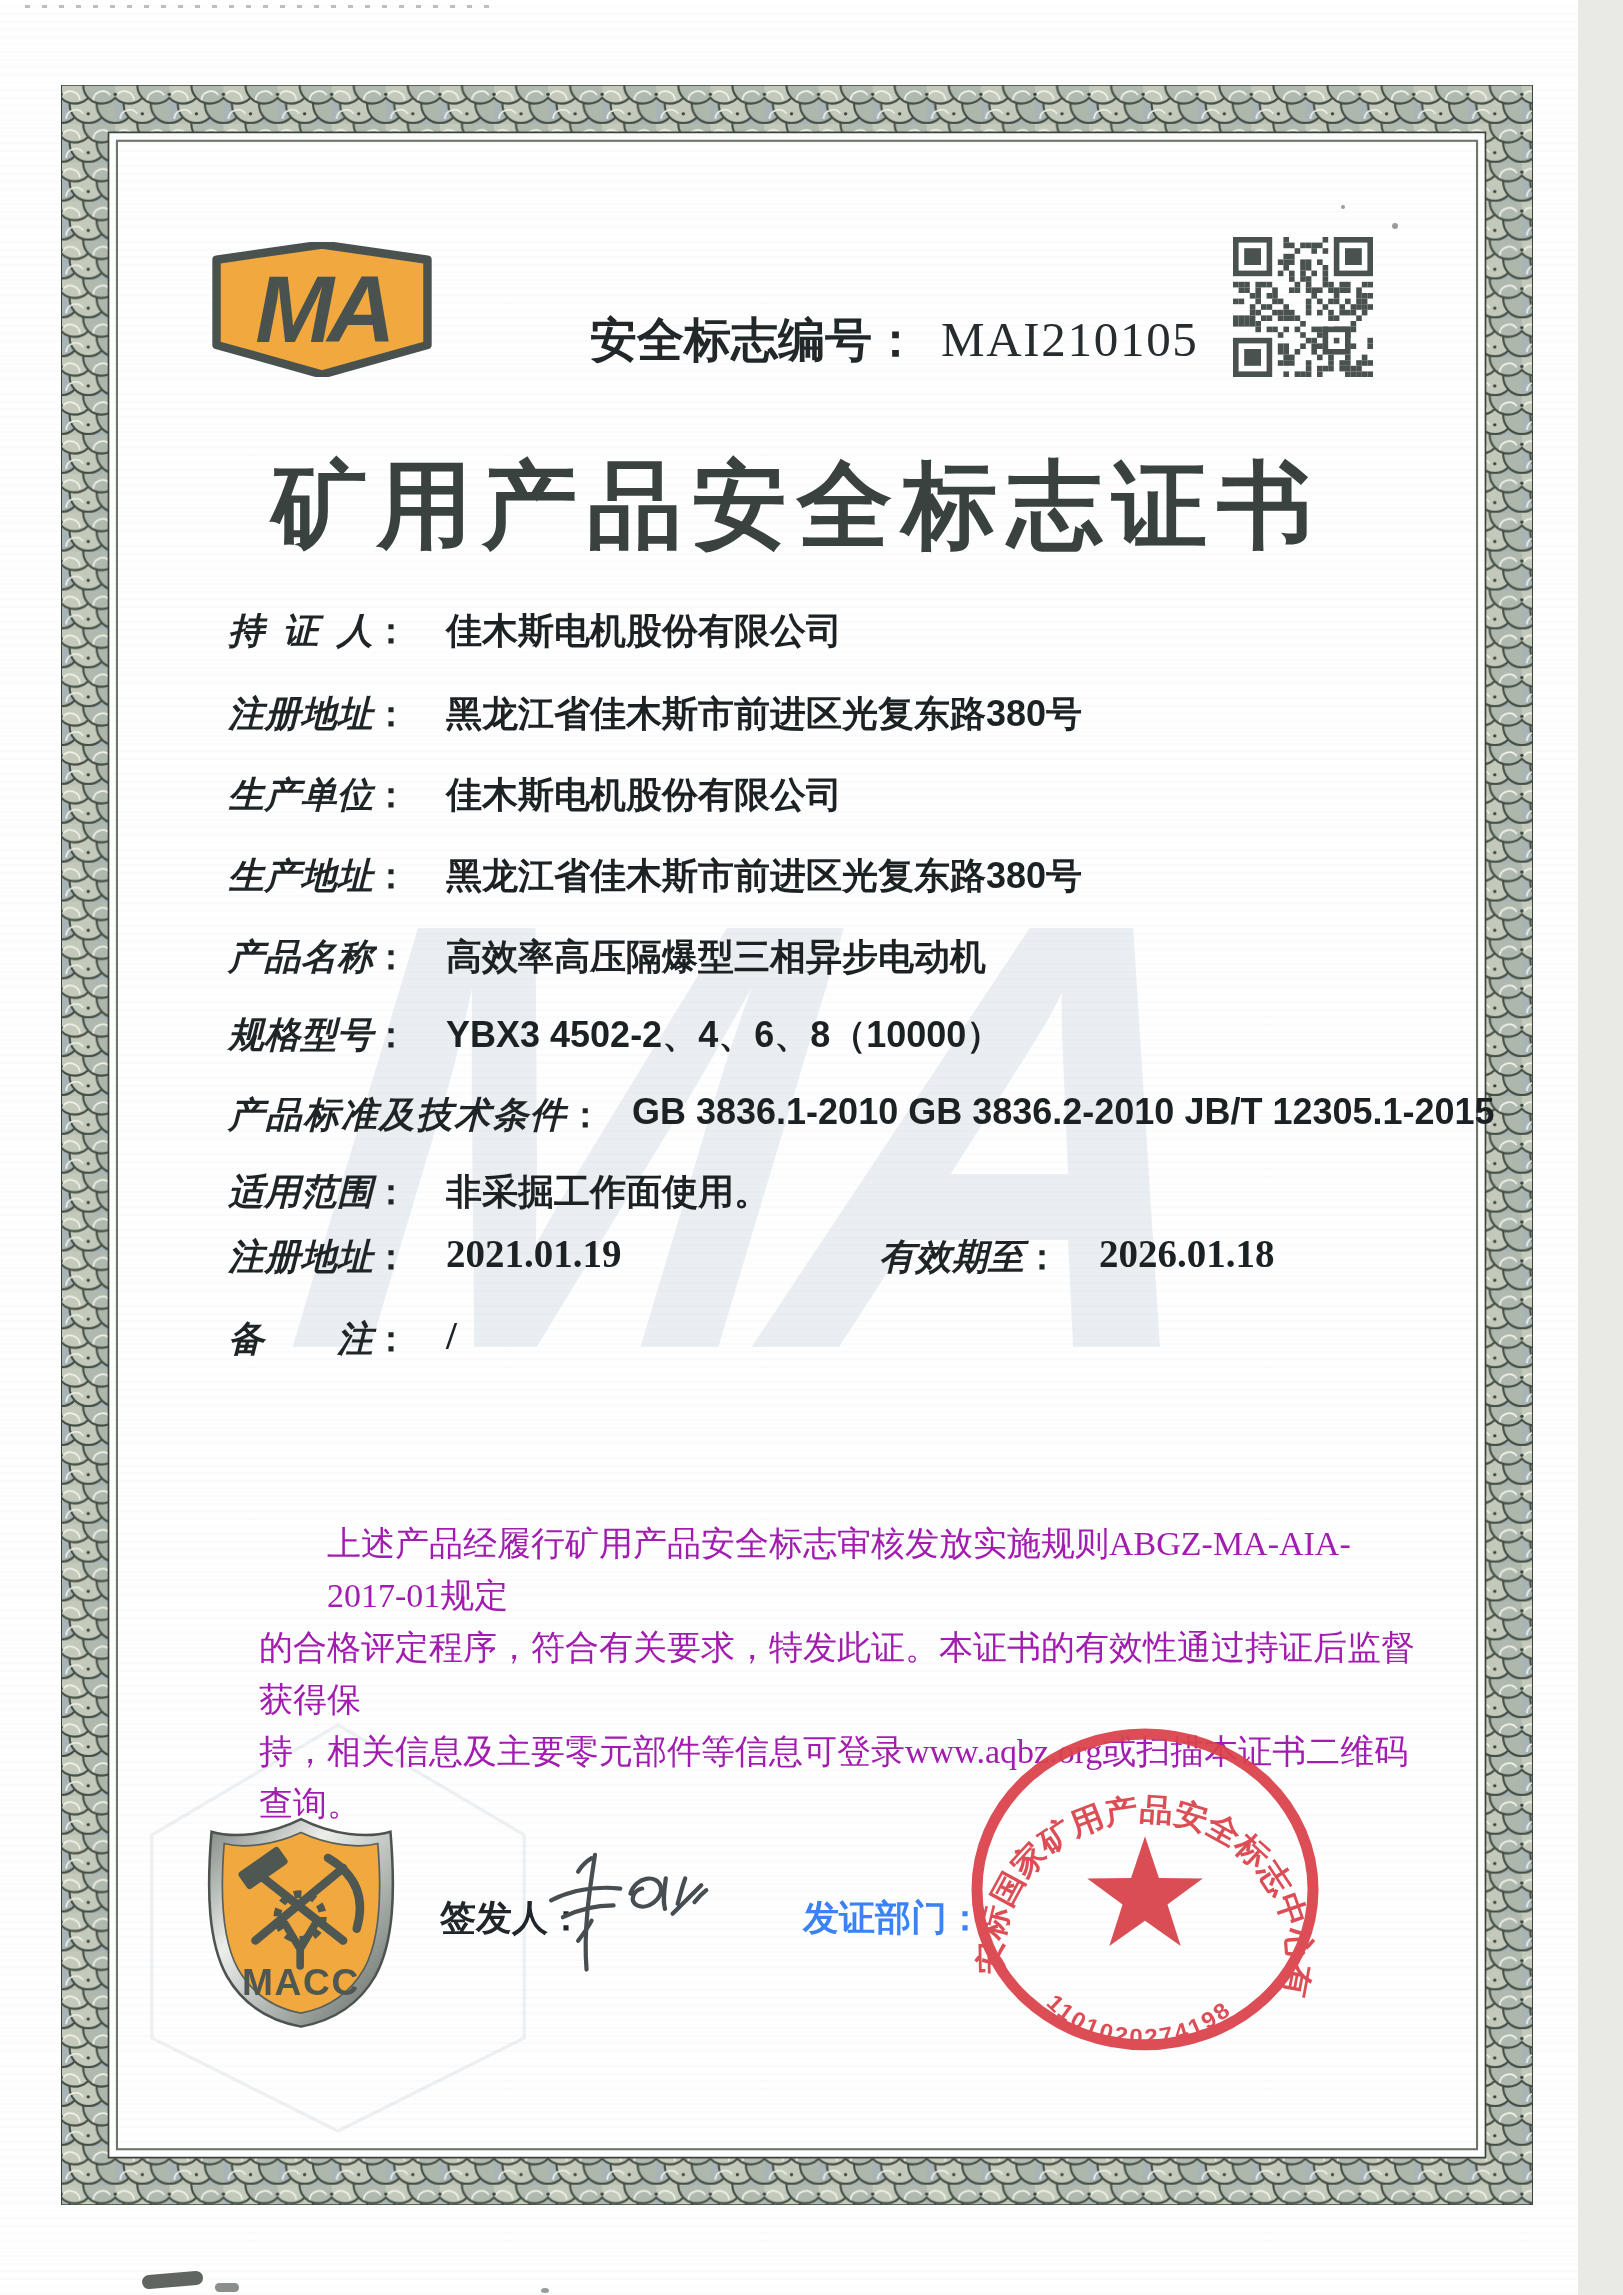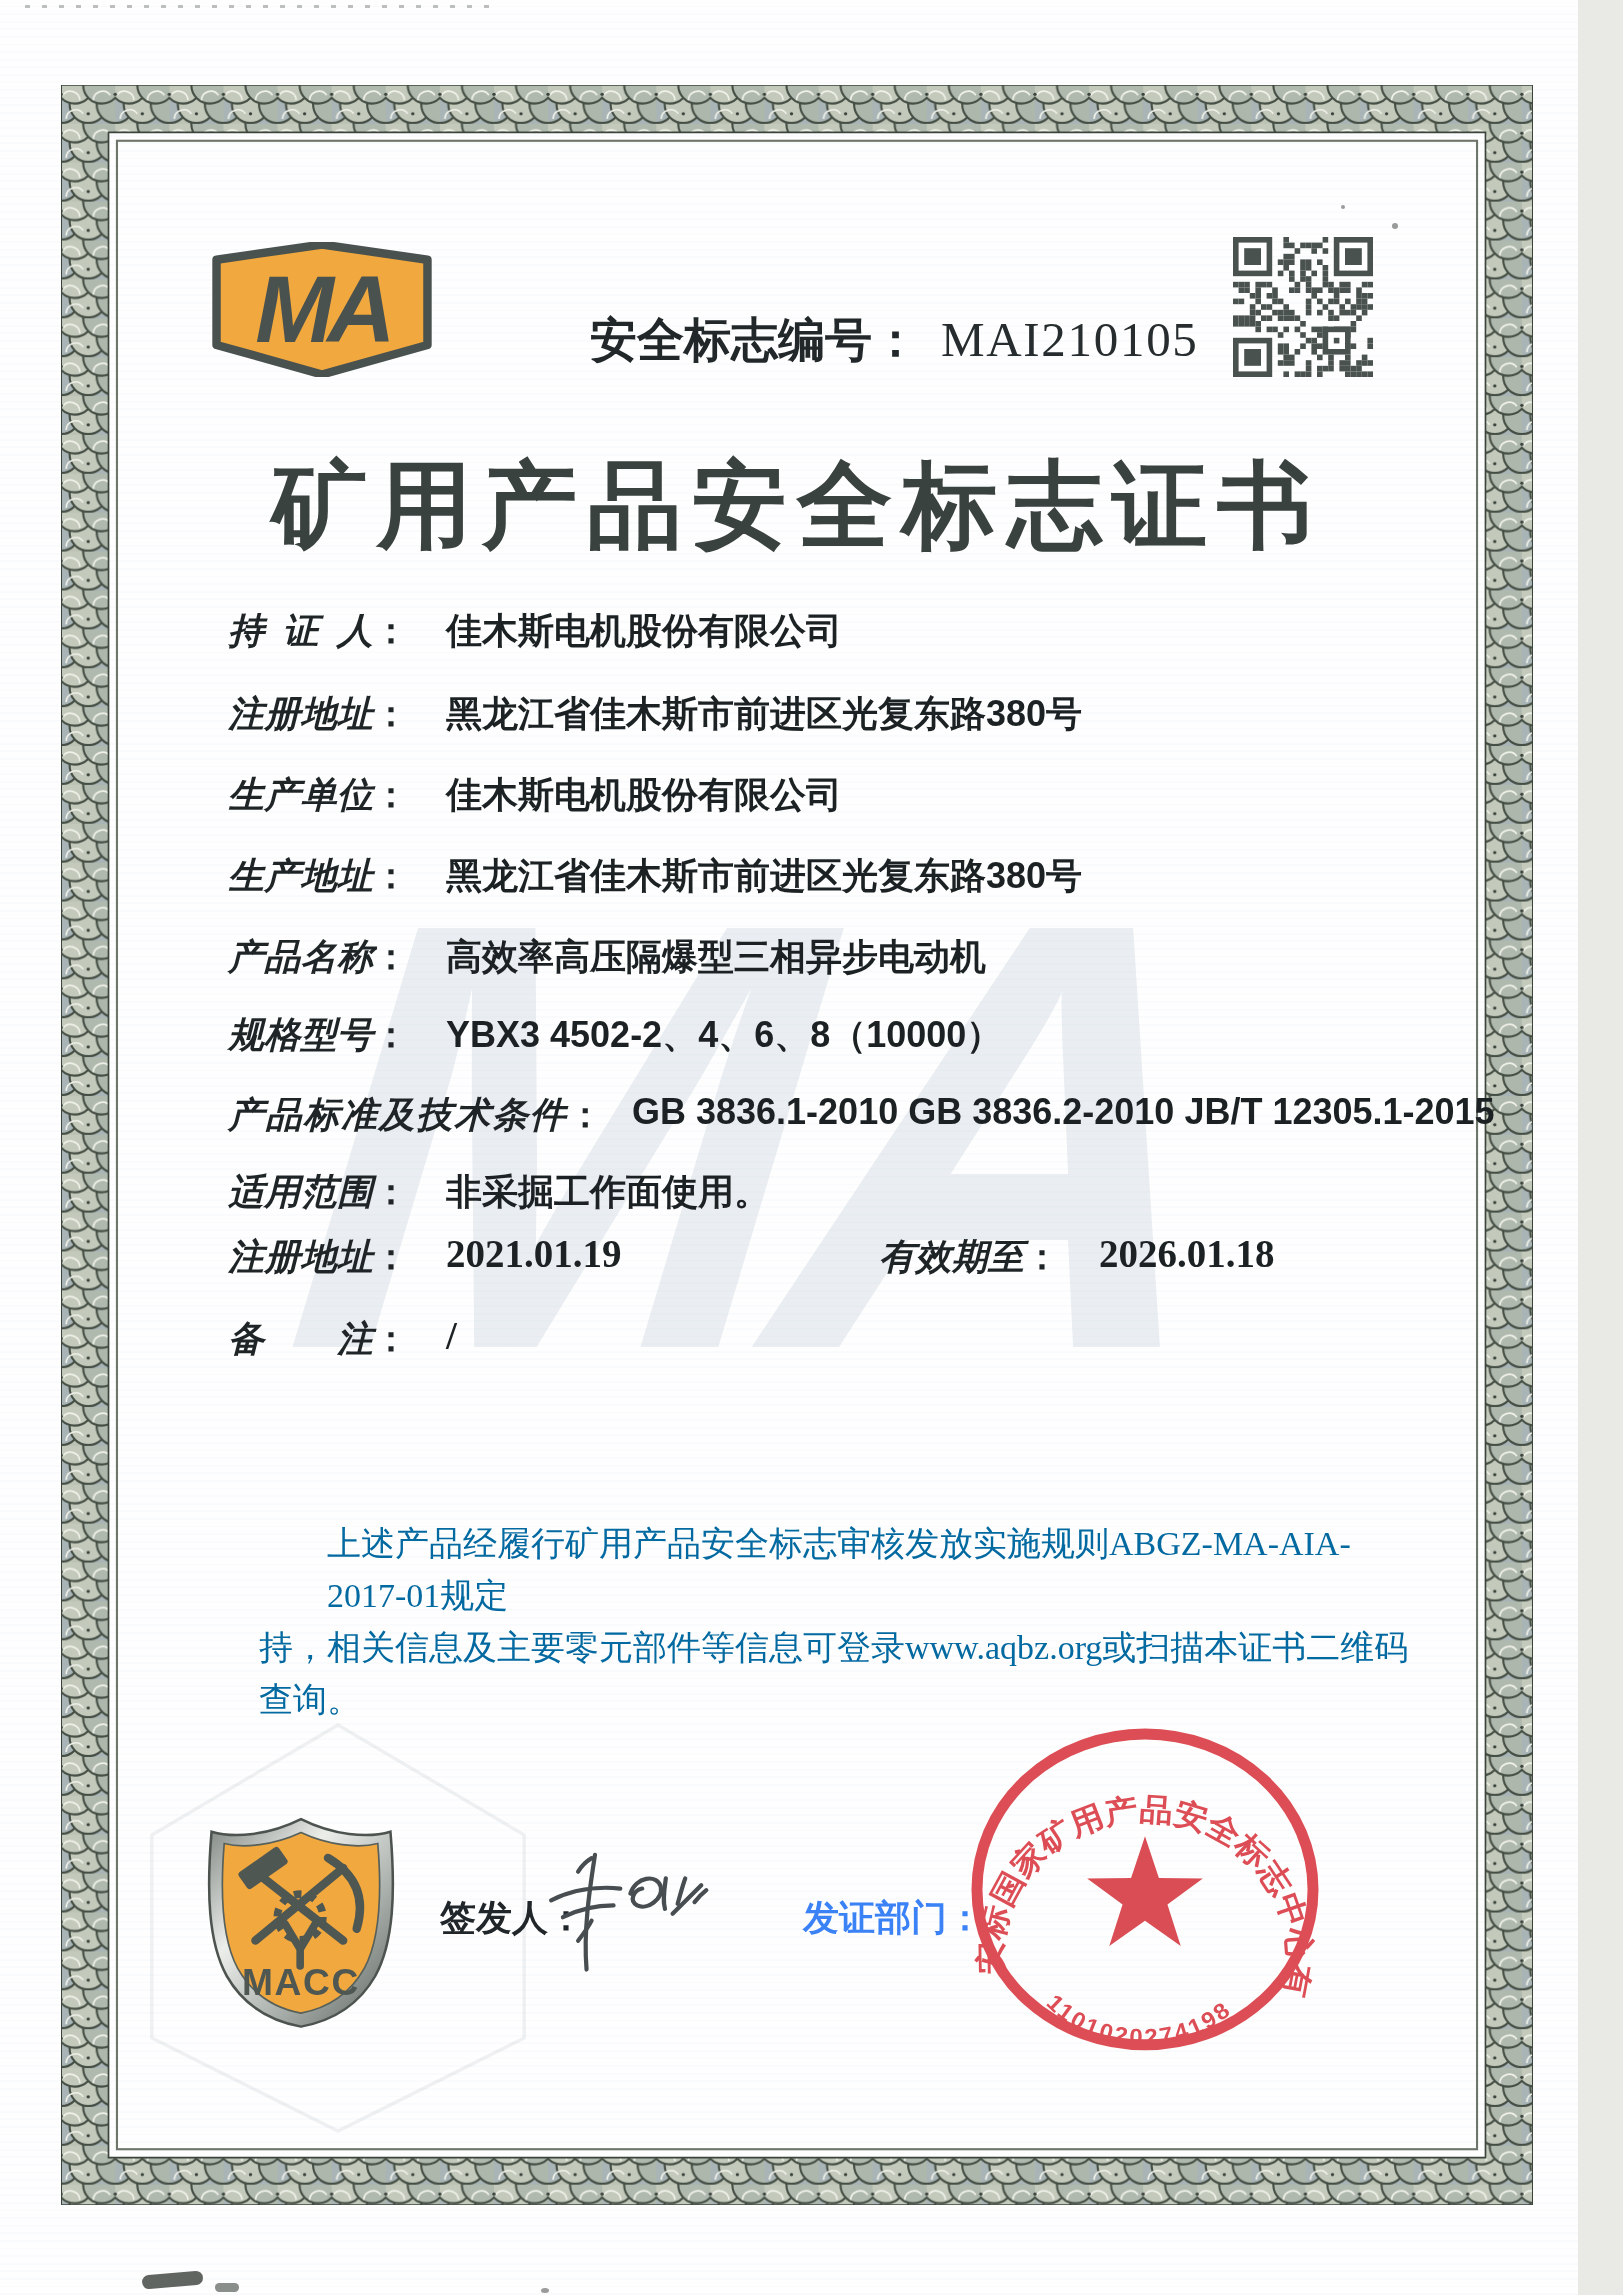--- a/index.html
+++ b/index.html
@@ -27,21 +27,21 @@
   .row .lab{display:inline-block;width:145px;text-align:justify;text-align-last:justify;font-style:italic;}
   .row .lab.wide{width:auto;letter-spacing:1.7px;}
   .row .col{display:inline-block;}
   .row .val{position:absolute;left:218px;top:0;color:#1c2224;}
   .row .val.std{left:404px;font-size:36px;}
   .row .val.serif{font:600 39px "Liberation Serif",serif;top:-1.7px;}
   .grp2{position:absolute;left:651px;top:0;}
   .grp2 .val2{position:absolute;left:220px;top:-1.7px;font:600 39px "Liberation Serif",serif;color:#1c2224;}
   
   .para{position:absolute;left:259px;top:1518px;width:1160px;z-index:4;
-        font:400 34px "Liberation Serif",serif;color:#0369a1;line-height:52px;}
+        font:400 34px "Liberation Serif",serif;color:#a21caf;line-height:52px;}
   .para .l1{padding-left:68px;}
   
   .shield{position:absolute;left:201px;top:1814px;z-index:4;}
   .signer{position:absolute;left:440px;top:1894px;z-index:4;font:700 36px "Liberation Sans",sans-serif;color:#20262a;}
   .issuer{position:absolute;left:803px;top:1894px;z-index:4;font:700 36px "Liberation Sans",sans-serif;color:#3b82f6;}
   .sig{position:absolute;left:541px;top:1841px;z-index:5;}
   .stamp{position:absolute;left:966px;top:1723px;z-index:6;opacity:0.94;}
   
   .dustline{position:absolute;left:25px;top:5px;width:473px;height:2.5px;opacity:.45;z-index:7;
         background:repeating-linear-gradient(90deg,#6e736f 0 5px,transparent 5px 17px);}
@@ -355,20 +355,21 @@
     </span>
   </div>
 
   <div class="row" style="top:1315px">
     <span class="lab">备注</span><span class="col">：</span>
     <span class="val serif">/</span>
   </div>
 
   <div class="para">
     <div class="l1">上述产品经履行矿用产品安全标志审核发放实施规则ABGZ-MA-AIA-2017-01规定</div>
+    <div>的合格评定程序，符合有关要求，特发此证。本证书的有效性通过持证后监督获得保</div>
     <div>持，相关信息及主要零元部件等信息可登录www.aqbz.org或扫描本证书二维码查询。</div>
   </div>
 
   <svg class="shield" width="200" height="216" viewBox="0 0 236 256">
     <defs>
       <linearGradient id="silver" x1="0" y1="0" x2="1" y2="1">
         <stop offset="0" stop-color="#7d8480"></stop>
         <stop offset="0.35" stop-color="#eceeea"></stop>
         <stop offset="0.65" stop-color="#aab0ac"></stop>
         <stop offset="1" stop-color="#5d6561"></stop>

